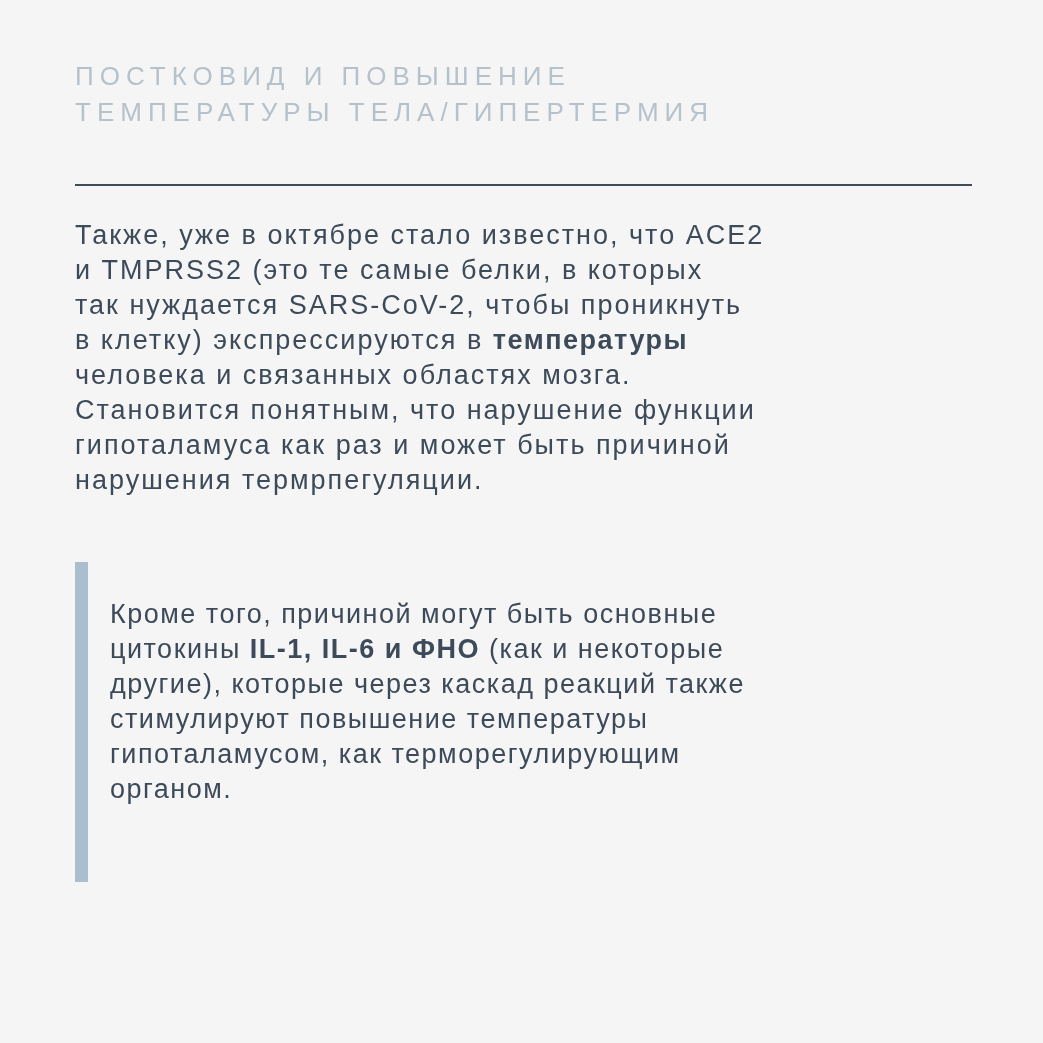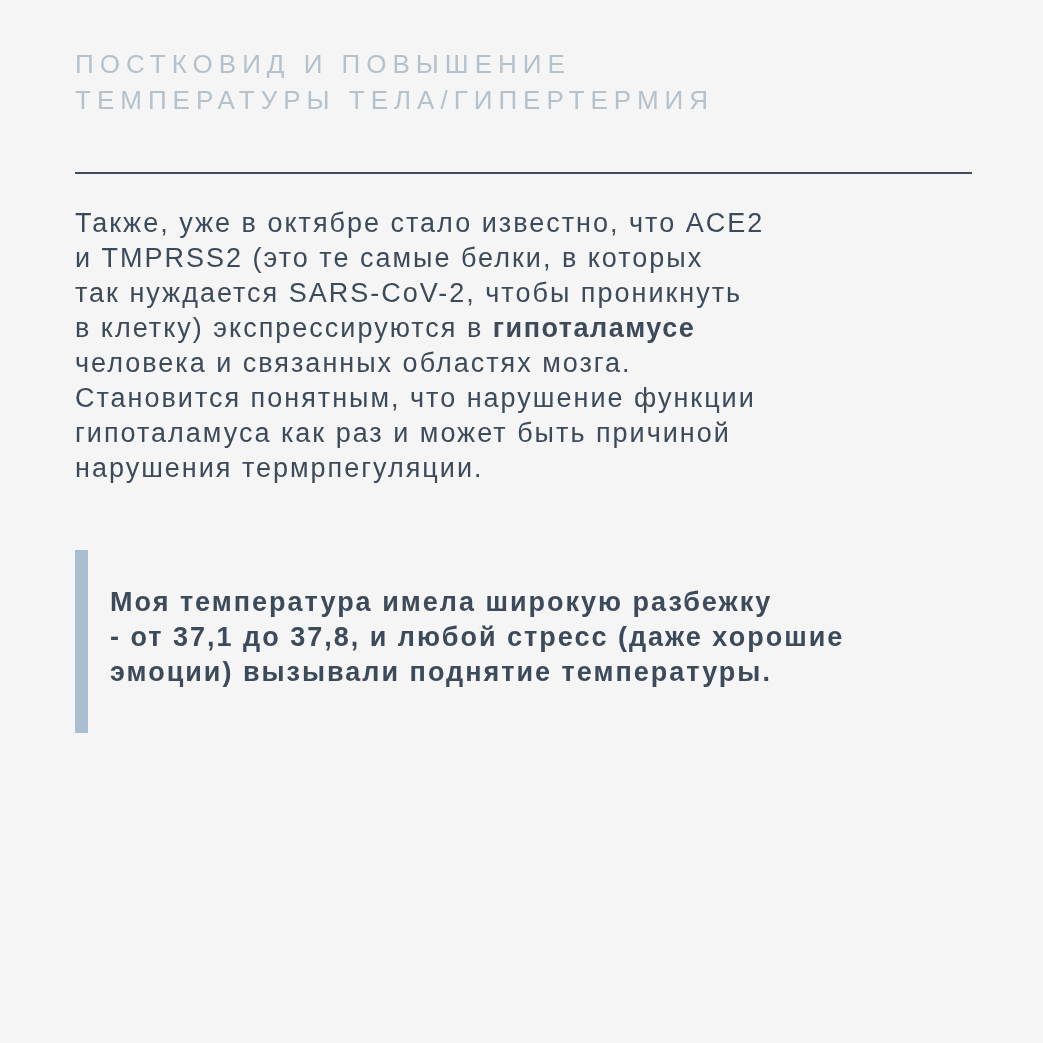--- a/index.html
+++ b/index.html
@@ -8,21 +8,21 @@
   }
   .page {
     position: relative;
     width: 1043px;
     height: 1043px;
     background: #f4f5f4;
     font-family: "Liberation Sans", sans-serif;
     color: #3d4a5a;
     overflow: hidden;
     box-sizing: border-box;
-    padding: 46px 70px 0 75px;
+    padding: 58px 70px 0 75px;
   }
   .title {
     font-size: 26px;
     line-height: 36px;
     letter-spacing: 6px;
     font-weight: 400;
     color: #b5c2cc;
     white-space: pre-line;
     margin: 0;
   }
@@ -74,28 +74,31 @@
 <div class="page">
 
   <h1 class="title">ПОСТКОВИД И ПОВЫШЕНИЕ
 ТЕМПЕРАТУРЫ ТЕЛА/ГИПЕРТЕРМИЯ</h1>
 
   <div class="divider"></div>
 
   <p class="intro"><span>Также, уже в октябре стало известно, что ACE2
 и TMPRSS2 (это те самые белки, в которых
 так нуждается SARS-CoV-2, чтобы проникнуть
-в клетку) экспрессируются в </span><span class="bold">гипоталамусе</span><span>
+в клетку) экспрессируются в </span><span class="bold">температуры</span><span>
 человека и связанных областях мозга.
 Становится понятным, что нарушение функции
 гипоталамуса как раз и может быть причиной
 нарушения термрпегуляции.</span></p>
 
   <div class="quote">
     <div class="quote-bar"></div>
     <div class="quote-content">
-      <p class="quote-p2">Моя температура имела широкую разбежку
-- от 37,1 до 37,8, и любой стресс (даже хорошие
-эмоции) вызывали поднятие температуры.</p>
+      <p class="quote-p1"><span>Кроме того, причиной могут быть основные
+цитокины </span><span class="bold">IL-1, IL-6 и ФНО</span><span> (как и некоторые
+другие), которые через каскад реакций также
+стимулируют повышение температуры
+гипоталамусом, как терморегулирующим
+органом.</span></p>
     </div>
   </div>
 
 </div>
 
 </body></html>

